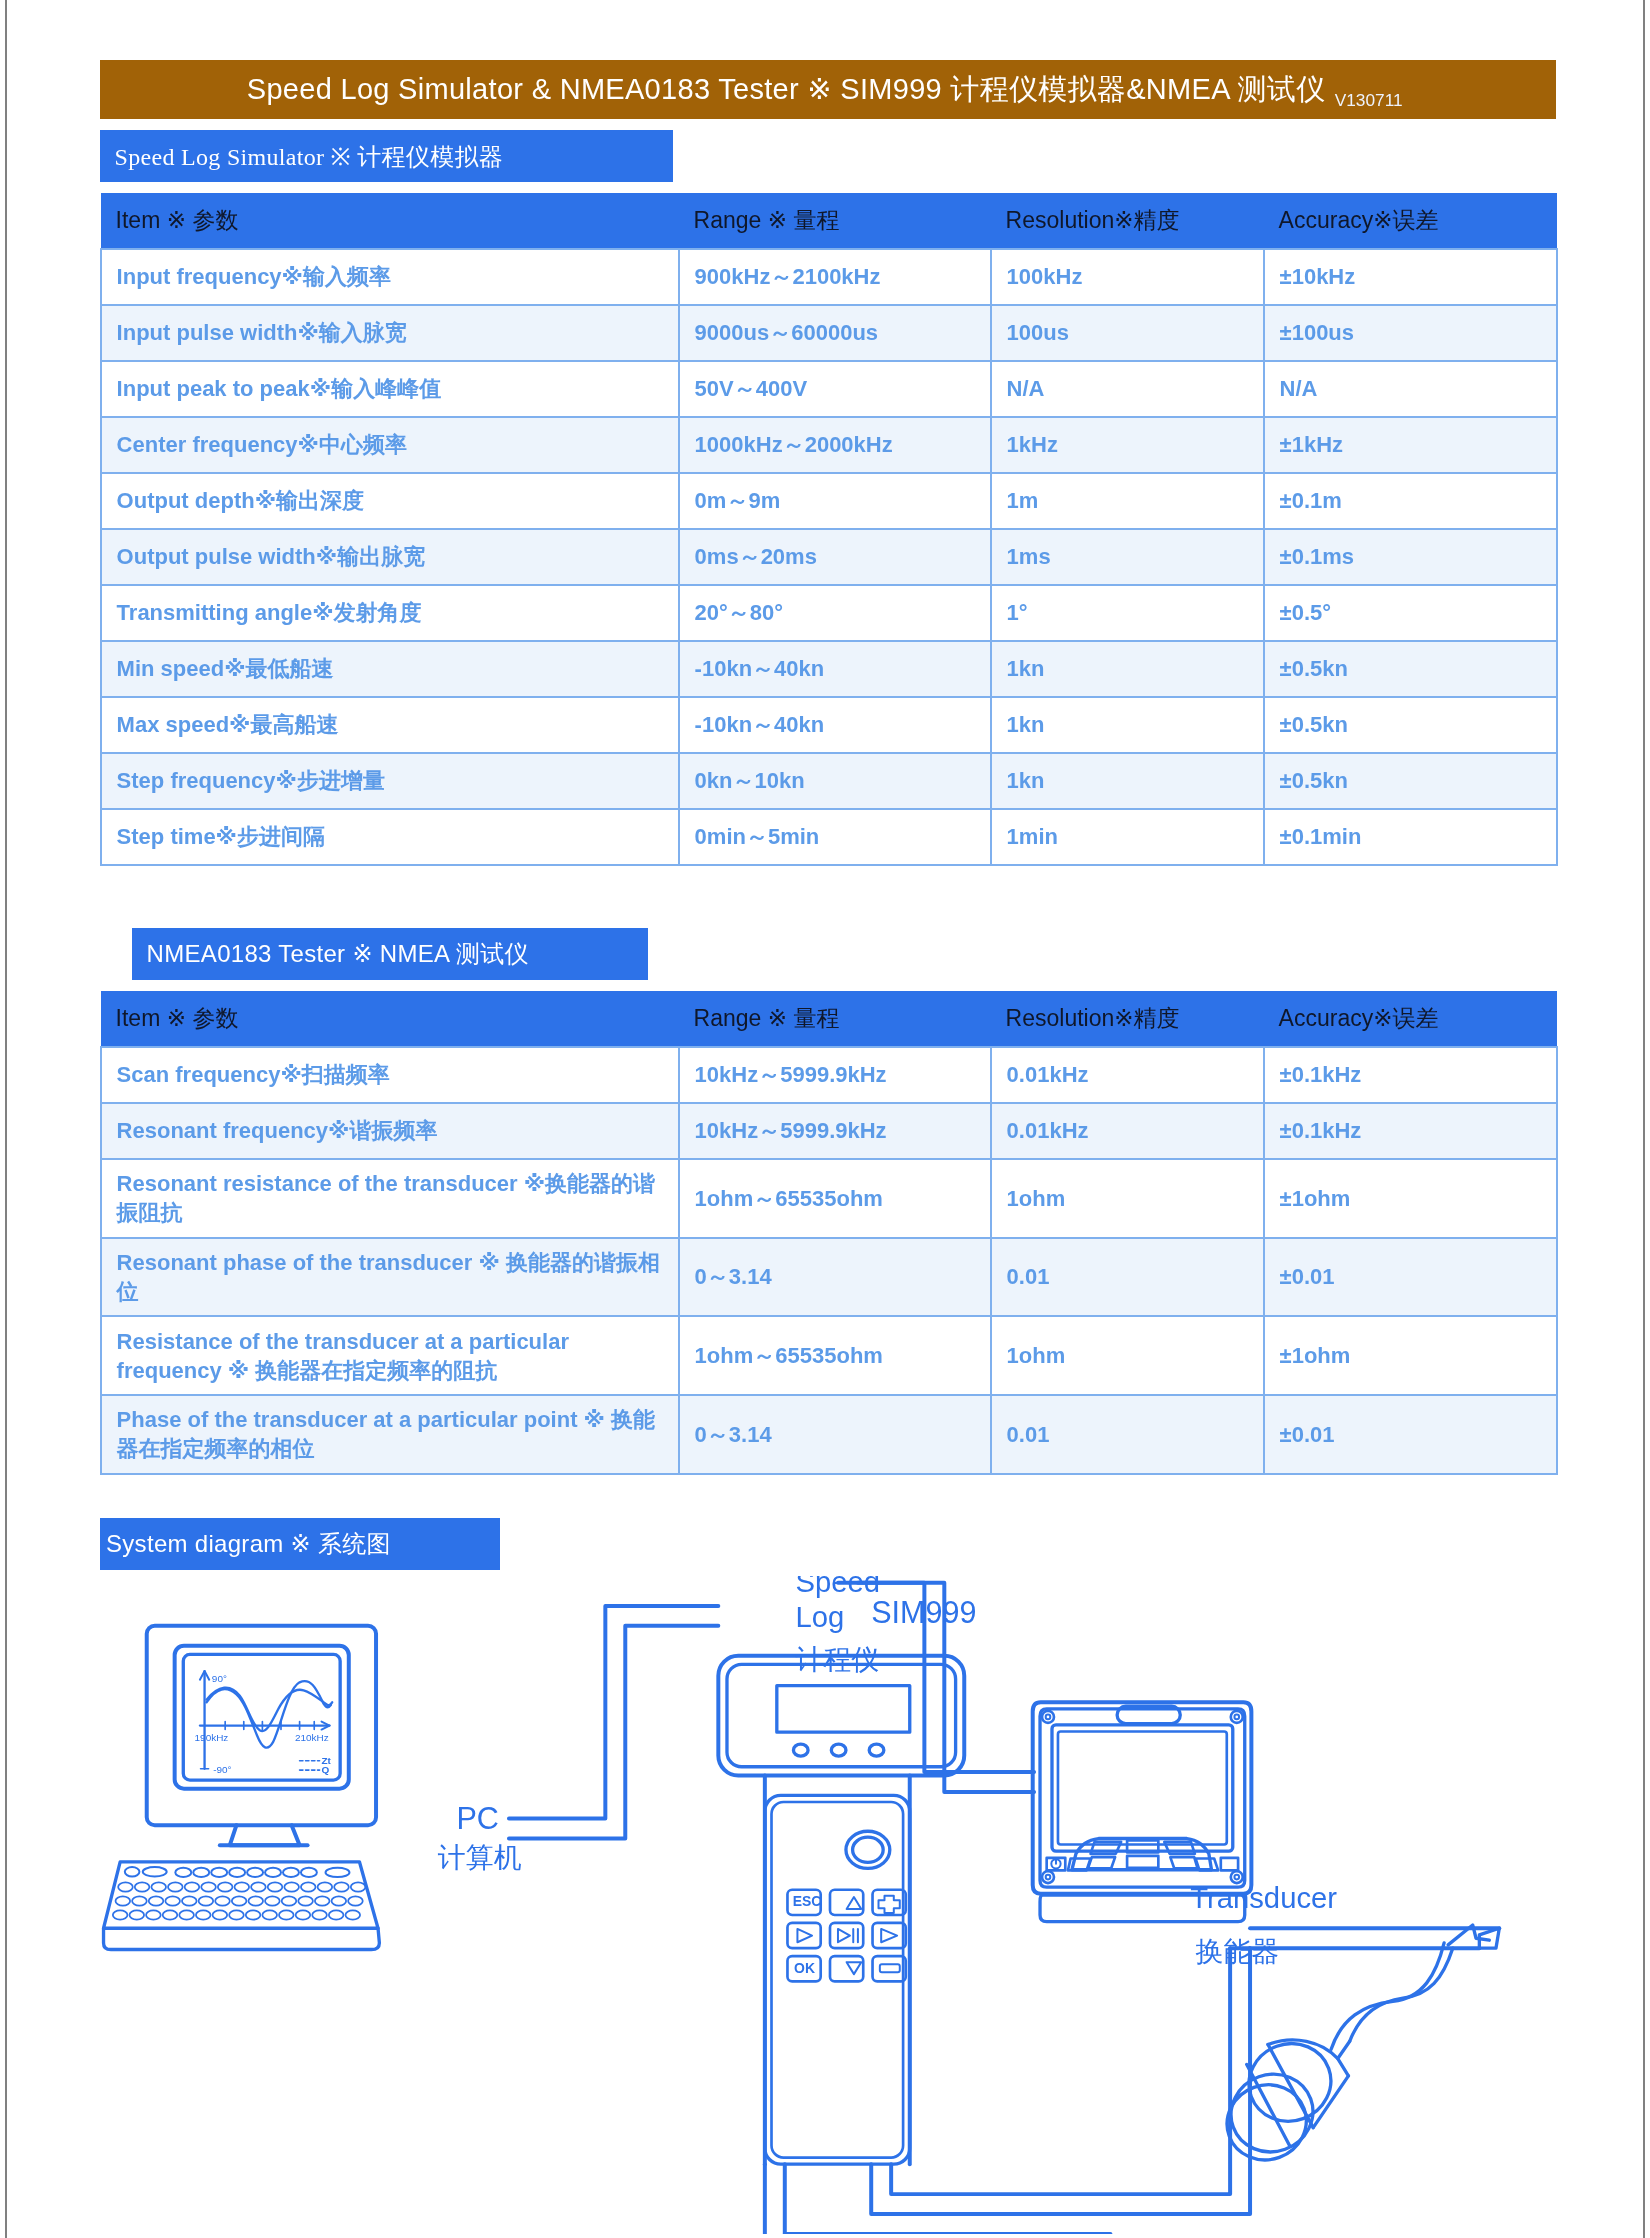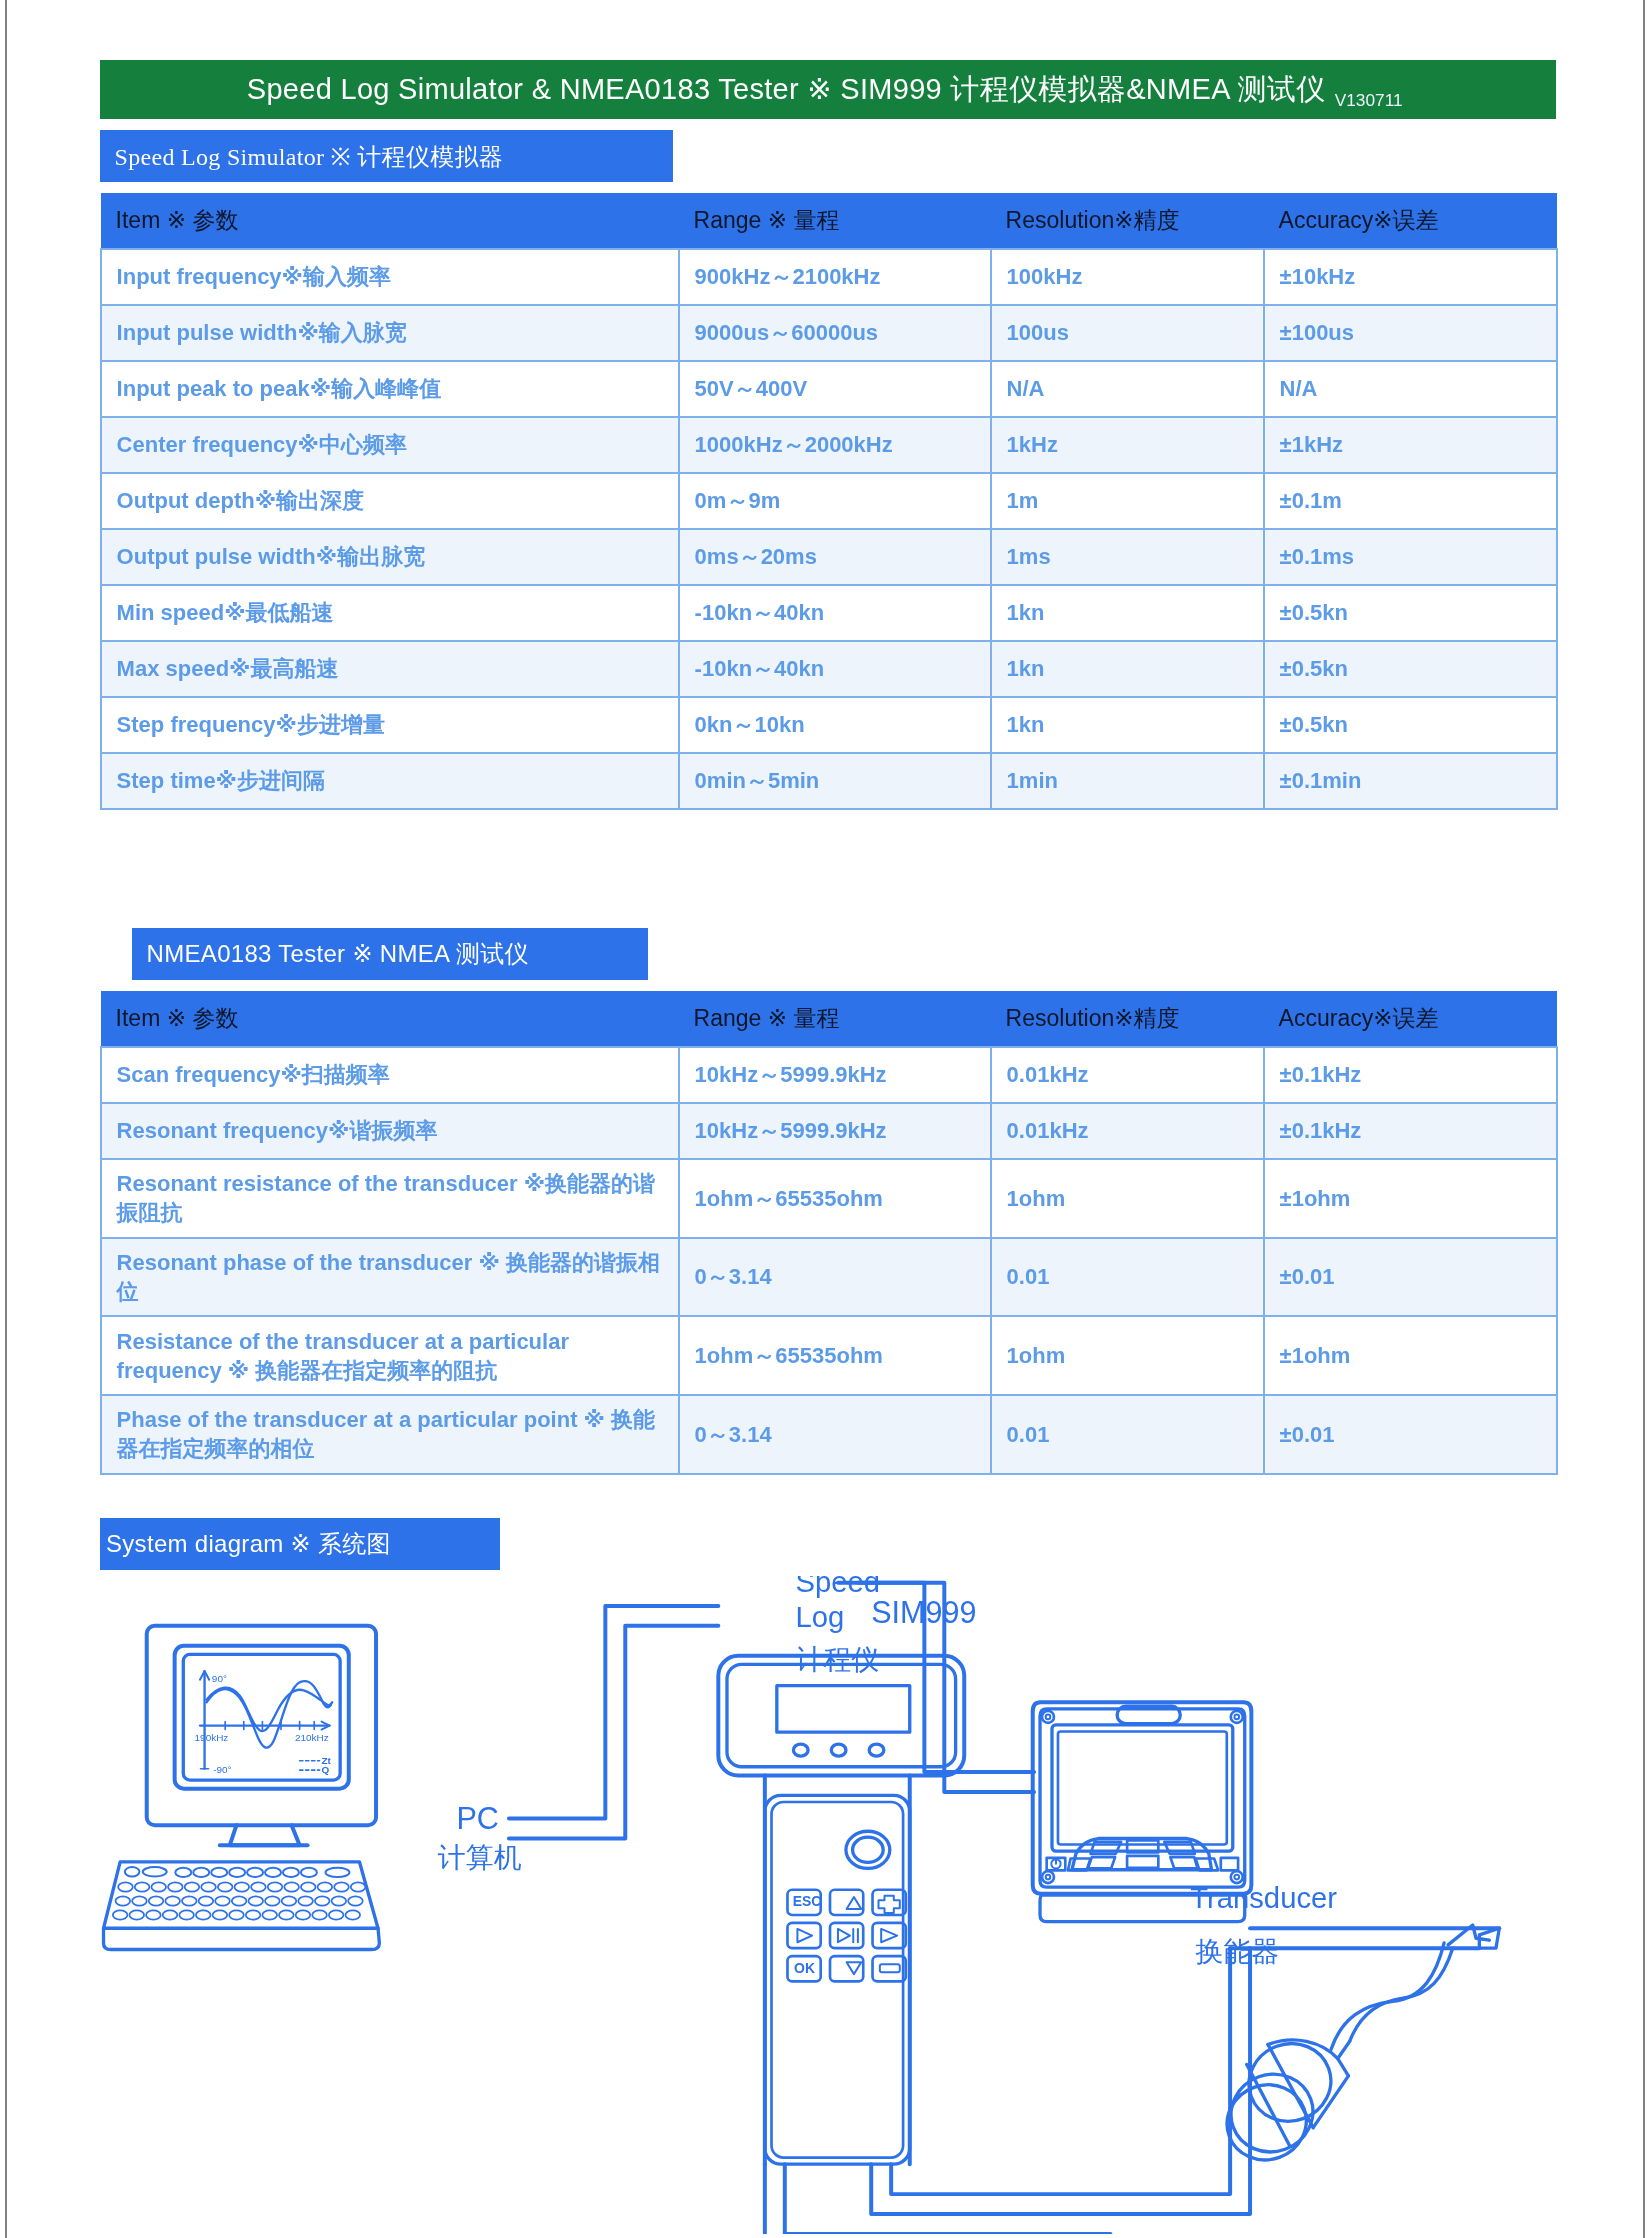--- a/index.html
+++ b/index.html
@@ -20,21 +20,21 @@
 
   .sheet {
     position: absolute;
     left: 100px; top: 0; width: 1456px; height: 2239px;
   }
 
   
   .title-bar {
     position: absolute; left: 0; top: 60px;
     width: 1456px; height: 59px;
-    background: #15803d;
+    background: #a16207;
     display: flex; align-items: center; justify-content: center;
     gap: 9.3px;
     padding-right: 6.6px;
   }
   .title-bar .main-title {
     color: #ffffff; font-size: 29px; font-weight: 400;
     letter-spacing: 0.3px; white-space: nowrap;
   }
   .title-bar .version {
     color: #eef3fd; font-size: 17.3px; font-weight: 400;
@@ -170,20 +170,26 @@
           <td>Output depth※输出深度</td>
           <td>0m～9m</td>
           <td>1m</td>
           <td>±0.1m</td>
         </tr>
         <tr>
           <td>Output pulse width※输出脉宽</td>
           <td>0ms～20ms</td>
           <td>1ms</td>
           <td>±0.1ms</td>
+        </tr>
+        <tr>
+          <td>Transmitting angle※发射角度</td>
+          <td>20°～80°</td>
+          <td>1°</td>
+          <td>±0.5°</td>
         </tr>
         <tr>
           <td>Min speed※最低船速</td>
           <td>-10kn～40kn</td>
           <td>1kn</td>
           <td>±0.5kn</td>
         </tr>
         <tr>
           <td>Max speed※最高船速</td>
           <td>-10kn～40kn</td>

